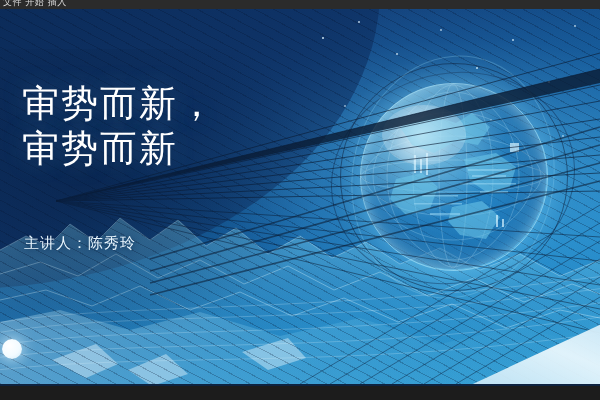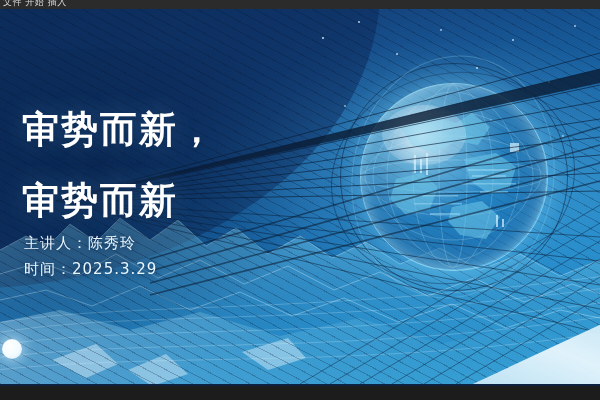--- a/index.html
+++ b/index.html
@@ -84,23 +84,23 @@
       box-shadow:0 0 12px 3px rgba(210,240,255,.55);}
 
   
   .wedge-br{position:absolute;right:-10px;bottom:-6px;width:150px;height:70px;
       background:linear-gradient(200deg,#cfeaf7 0%,#e9f7fd 40%,#bfe3f4 100%);
       clip-path:polygon(100% 0,100% 100%,0 100%);opacity:.95;}
 
   
   .title{position:absolute;left:22px;top:72px;z-index:30;}
   .title-line{font-family:"DejaVu Sans","Liberation Sans",sans-serif;
-      font-size:37px;font-weight:700;color:#ffffff;line-height:1.22;letter-spacing:2px;
+      font-size:37px;font-weight:400;color:#ffffff;line-height:1.22;letter-spacing:2px;
       text-shadow:0 2px 10px rgba(4,30,70,.75),0 0 22px rgba(120,200,255,.35);
-      white-space:nowrap;margin-top:26px;}
+      white-space:nowrap;}
 
   .meta{position:absolute;left:24px;top:221px;z-index:30;}
   .meta-line{font-family:"DejaVu Sans","Liberation Sans",sans-serif;
       font-size:15px;color:#eaf7ff;line-height:1.74;letter-spacing:1px;
       text-shadow:0 1px 6px rgba(4,30,70,.8);white-space:nowrap;}
 
   
   .scrim{position:absolute;left:0;top:40px;width:330px;height:280px;
       background:radial-gradient(70% 60% at 28% 45%,rgba(6,26,58,.45) 0%,rgba(6,26,58,0) 100%);}
 </style>
@@ -277,20 +277,19 @@
 
     <div class="scrim"></div>
 
     <div class="title">
       <div class="title-line">审势而新，</div>
       <div class="title-line">审势而新</div>
     </div>
 
     <div class="meta">
       <div class="meta-line">主讲人：陈秀玲</div>
-      <div class="meta-line">时间：2025.3.29</div>
     </div>
 
   </div>
 
   <div class="chrome-bottom"></div>
 
 </div>
 
 </body></html>

